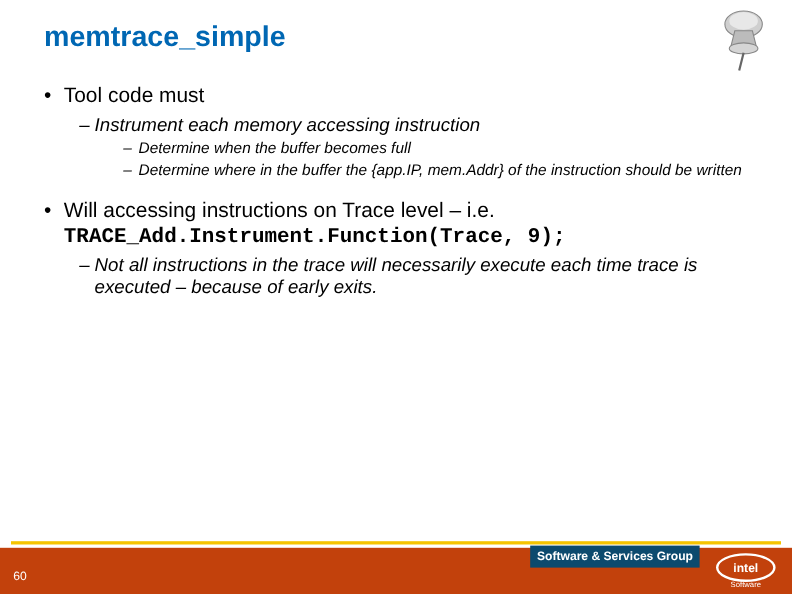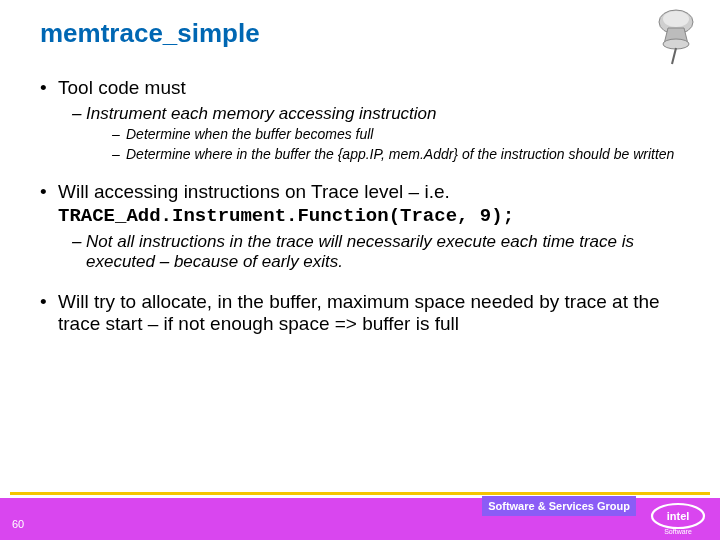--- a/index.html
+++ b/index.html
@@ -107,37 +107,37 @@
     right: 10px;
     height: 3px;
     background: #f5c400;
   }
   .blue-strip {
     position: absolute;
     bottom: 0;
     left: 0;
     width: 100%;
     height: 42px;
-    background: #d946ef;
+    background: #c2410c;
   }
   .page-num {
     position: absolute;
     left: 12px;
     bottom: 10px;
     color: #fff;
     font-size: 11px;
   }
   .ssg {
     position: absolute;
     right: 84px;
     bottom: 24px;
     color: #fff;
     font-size: 11px;
     font-weight: bold;
-    background: #8b5cf6;
+    background: #0c4a6e;
     padding: 4px 6px;
   }
   .intel-logo {
     position: absolute;
     right: 14px;
     bottom: 4px;
     width: 56px;
     height: 34px;
   }
 </style>
@@ -170,21 +170,20 @@
       </ul>
     </li>
 
     <li>
       <span>Will accessing instructions on Trace level – i.e. </span><span class="mono">TRACE_Add.Instrument.Function(Trace, 9);</span>
       <ul class="lvl2">
         <li>Not all instructions in the trace will necessarily execute each time trace is executed – because of early exits.</li>
       </ul>
     </li>
 
-    <li>Will try to allocate, in the buffer, maximum space needed by trace at the trace start – if not enough space =&gt; buffer is full</li>
   </ul>
 
   <div class="footer">
     <div class="yellow-line"></div>
     <div class="blue-strip">
       <div class="page-num">60</div>
     </div>
     <div class="ssg">Software &amp; Services Group</div>
     <svg class="intel-logo" viewBox="0 0 56 34">
       <ellipse cx="28" cy="14" rx="26" ry="12" fill="none" stroke="#fff" stroke-width="2.2"></ellipse>

